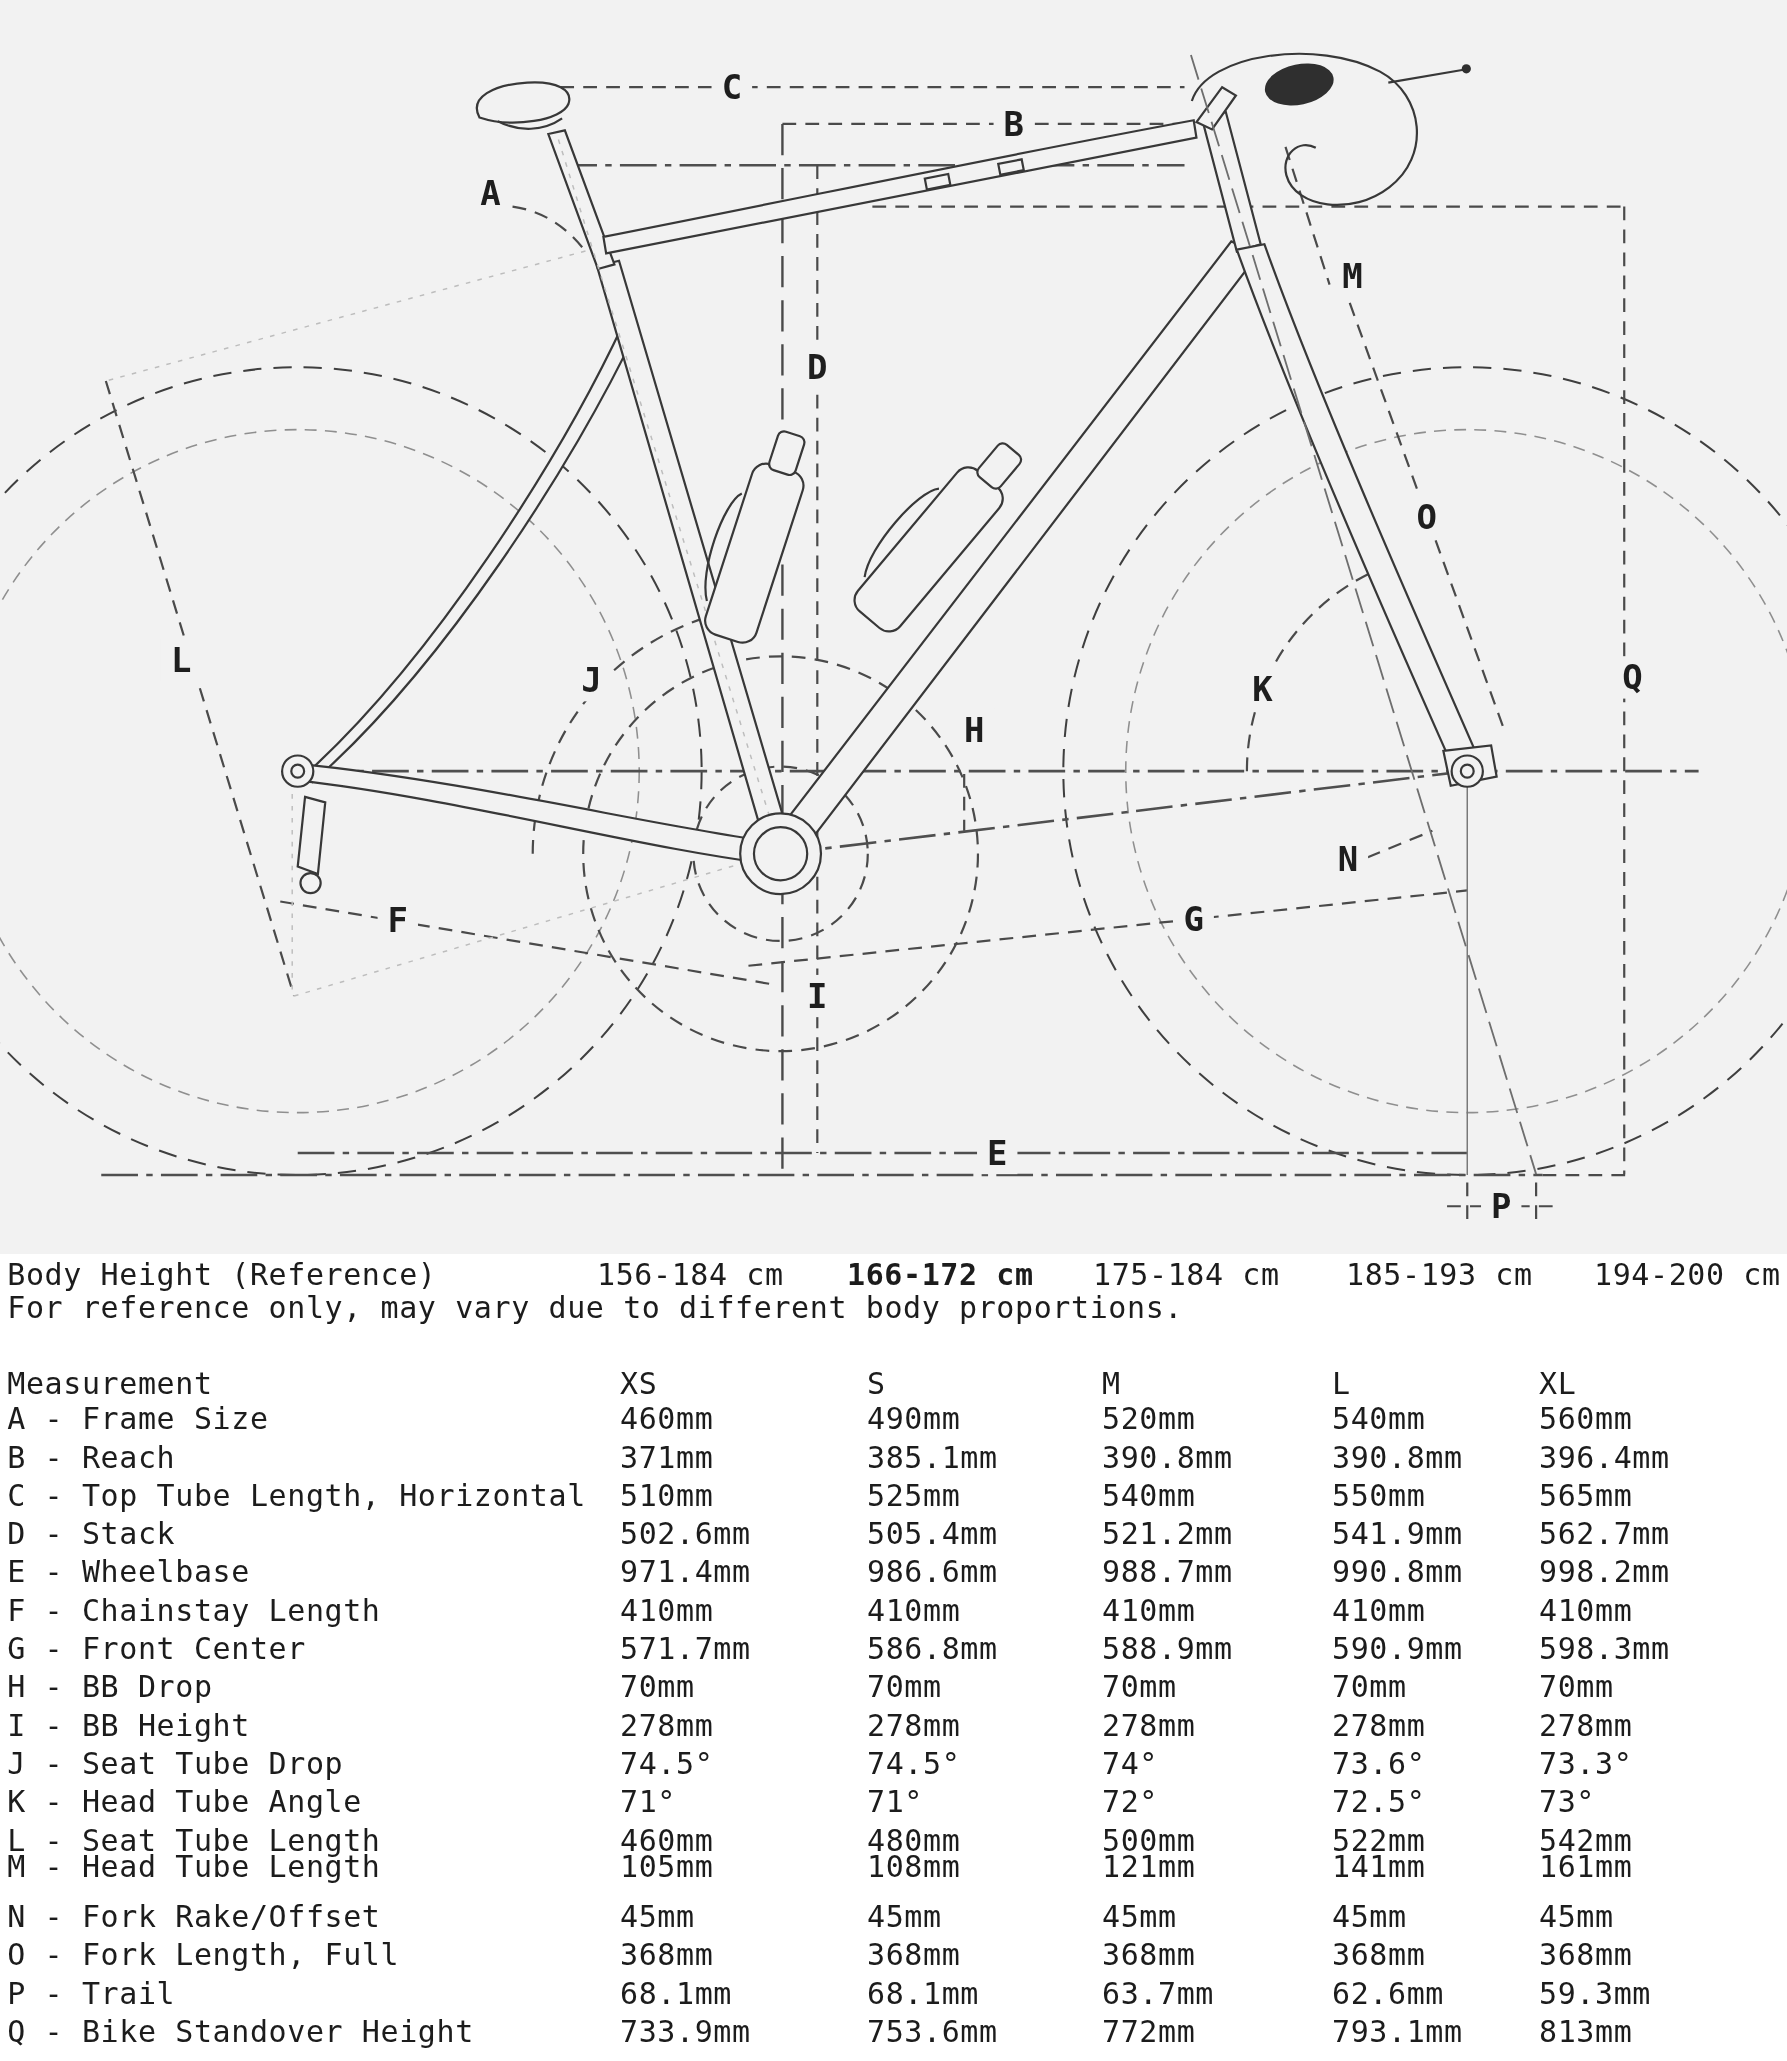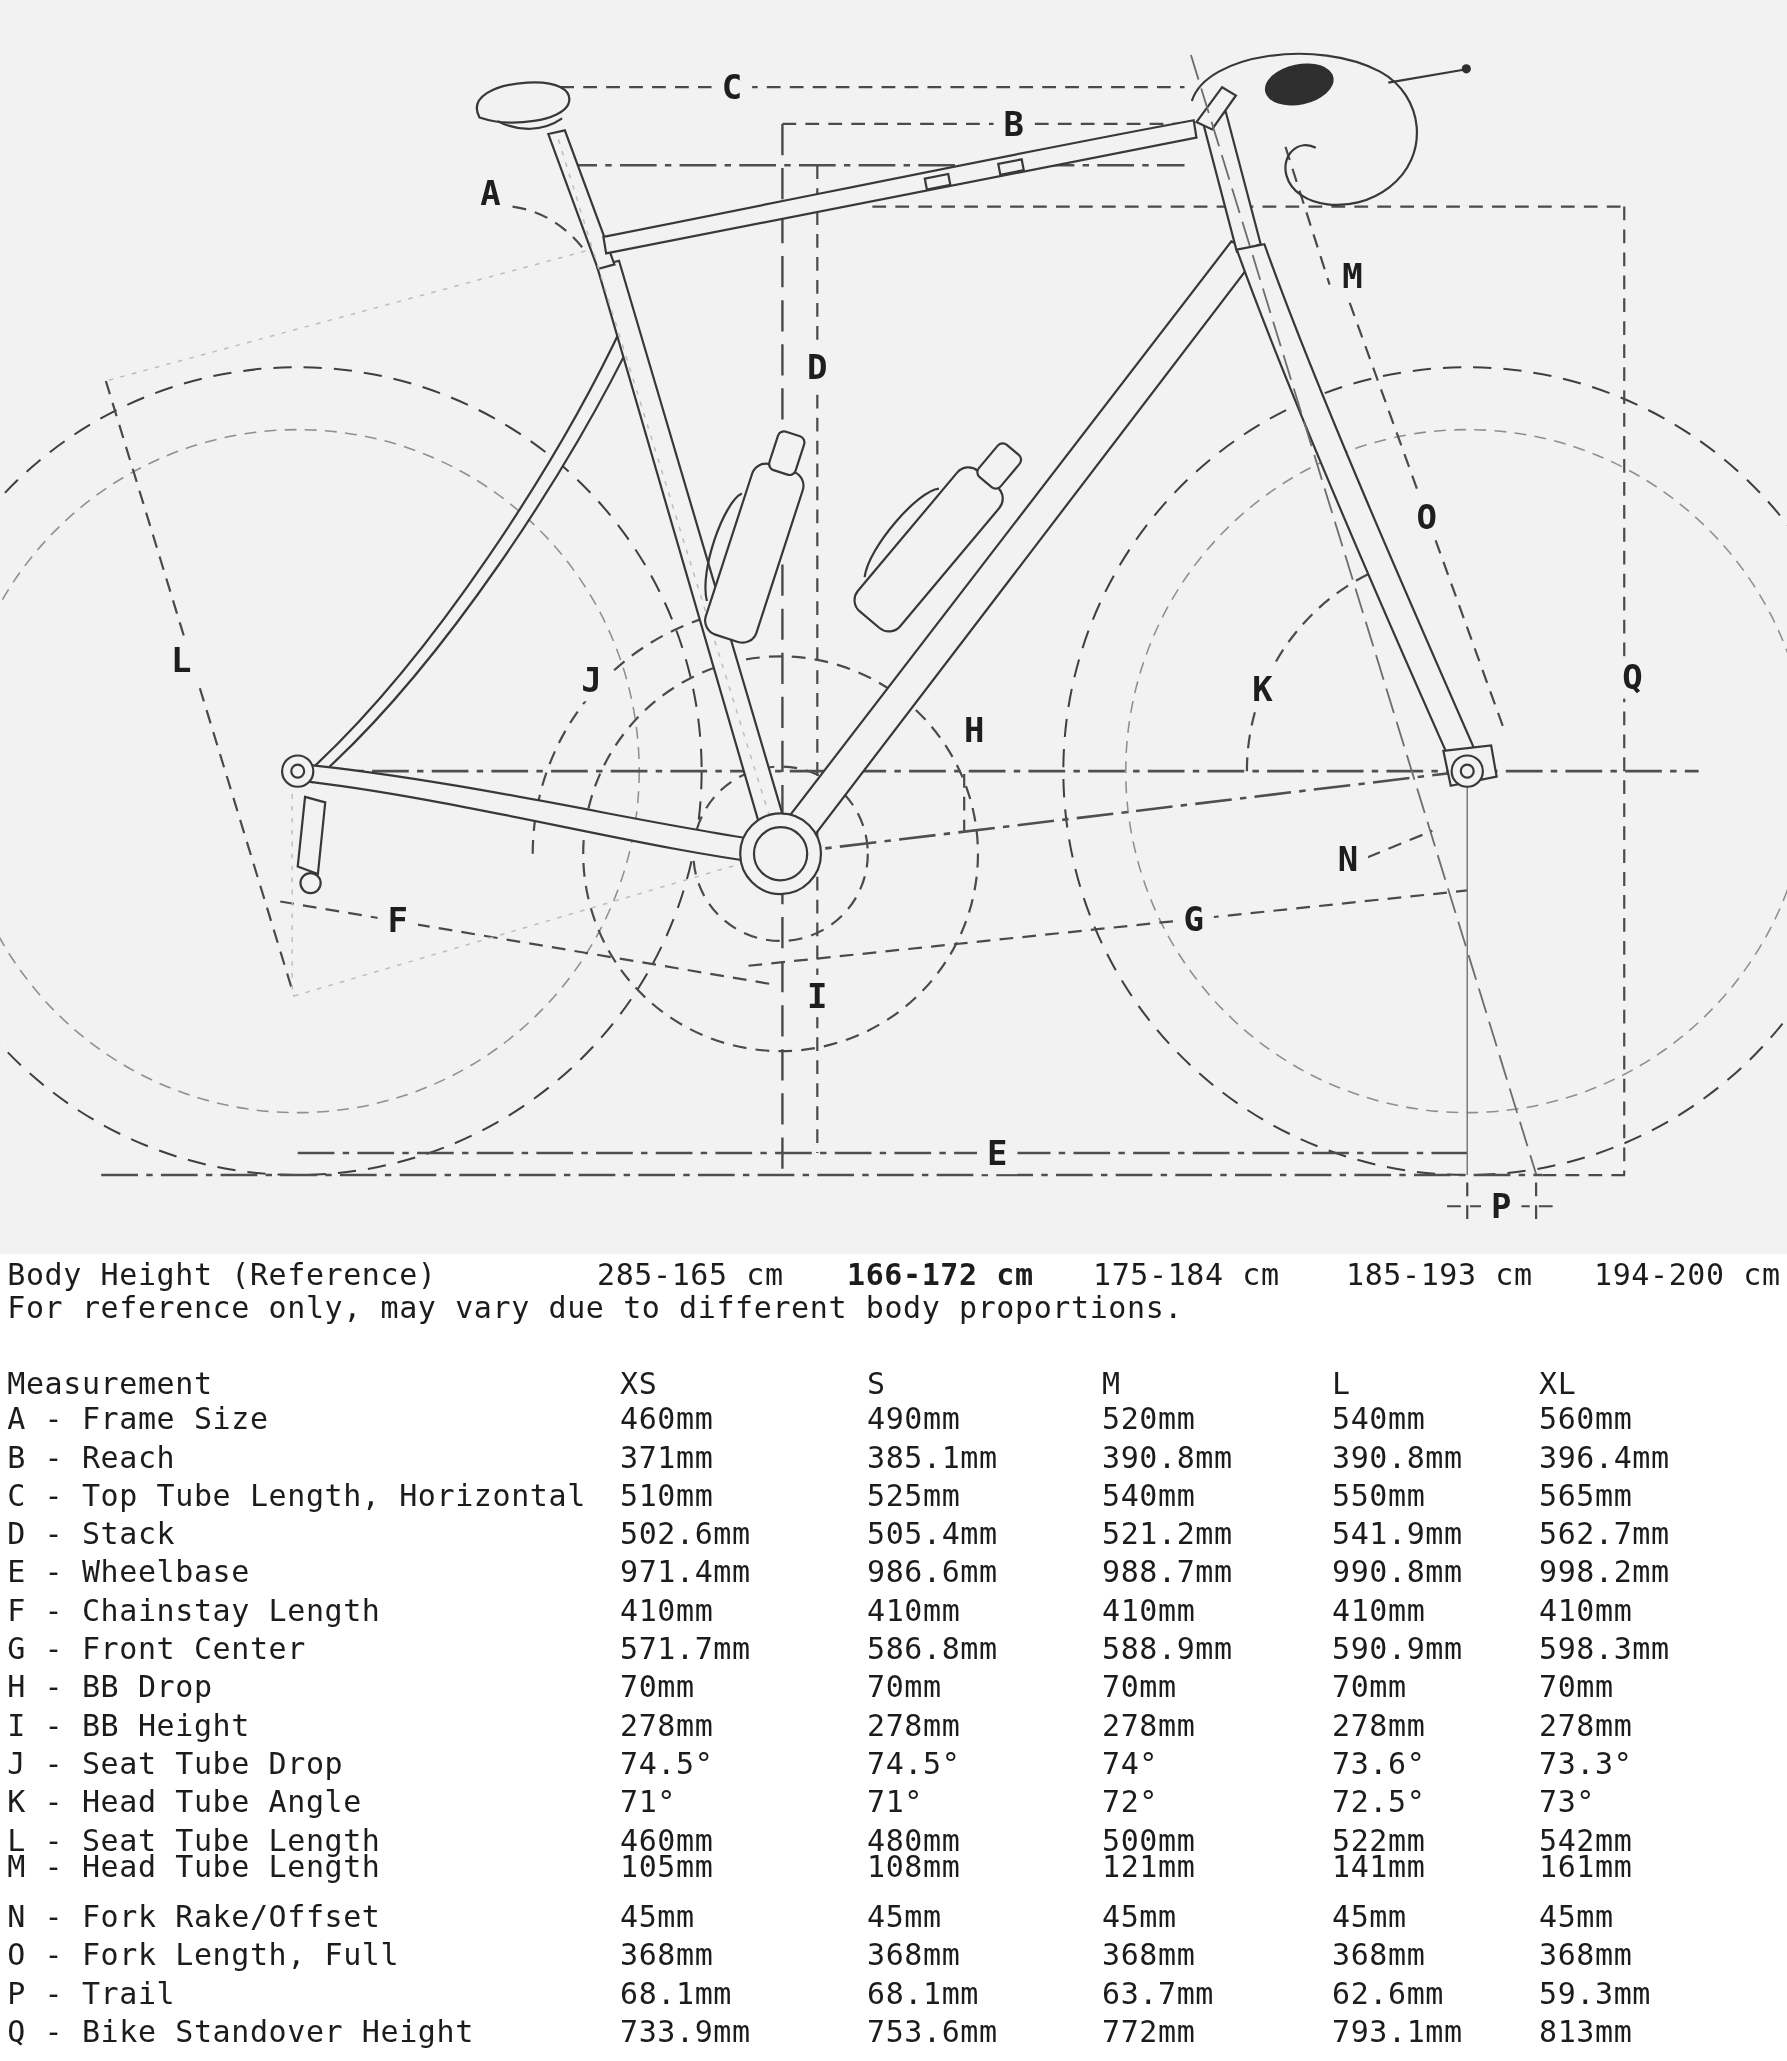--- a/index.html
+++ b/index.html
@@ -193,21 +193,21 @@
     <g>
           <rect class="lblbg" x="1756" y="715" width="44" height="46"></rect>
           <text class="lbl" x="1778" y="738" text-anchor="middle" dominant-baseline="central">Q</text>
         </g>
   </g>
 </svg>
 </div>
 
 <div class="trow" style="top:1258px">
   <span class="c0">Body Height (Reference)</span>
-  <span class="b1">285-165 cm</span>
+  <span class="b1">156-184 cm</span>
   <span class="b2">166-172 cm</span>
   <span class="b3">175-184 cm</span>
   <span class="b4">185-193 cm</span>
   <span class="b5">194-200 cm</span>
 </div>
 <div class="trow" style="top:1291px">
   <span class="c0">For reference only, may vary due to different body proportions.</span>
 </div>
 
 <div class="trow" style="top:1367px">

